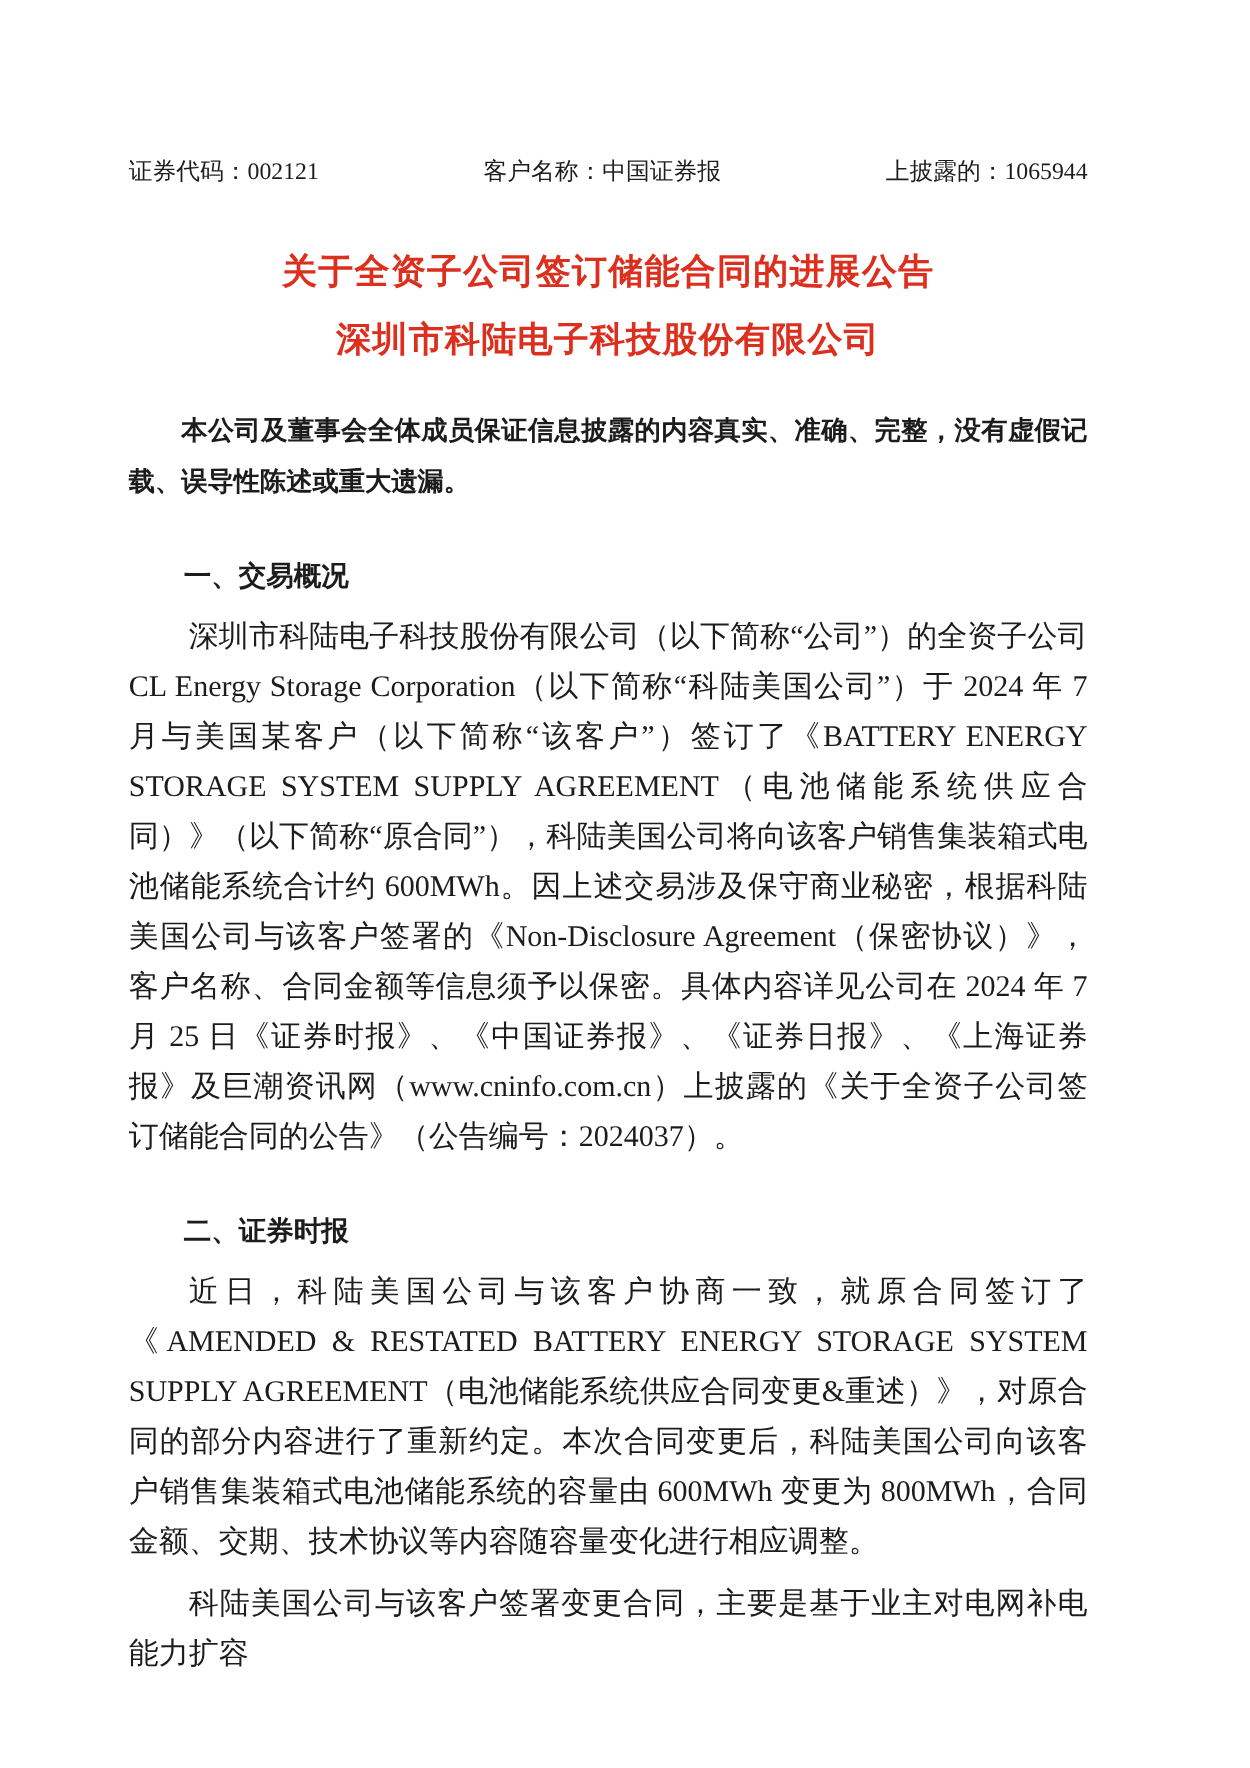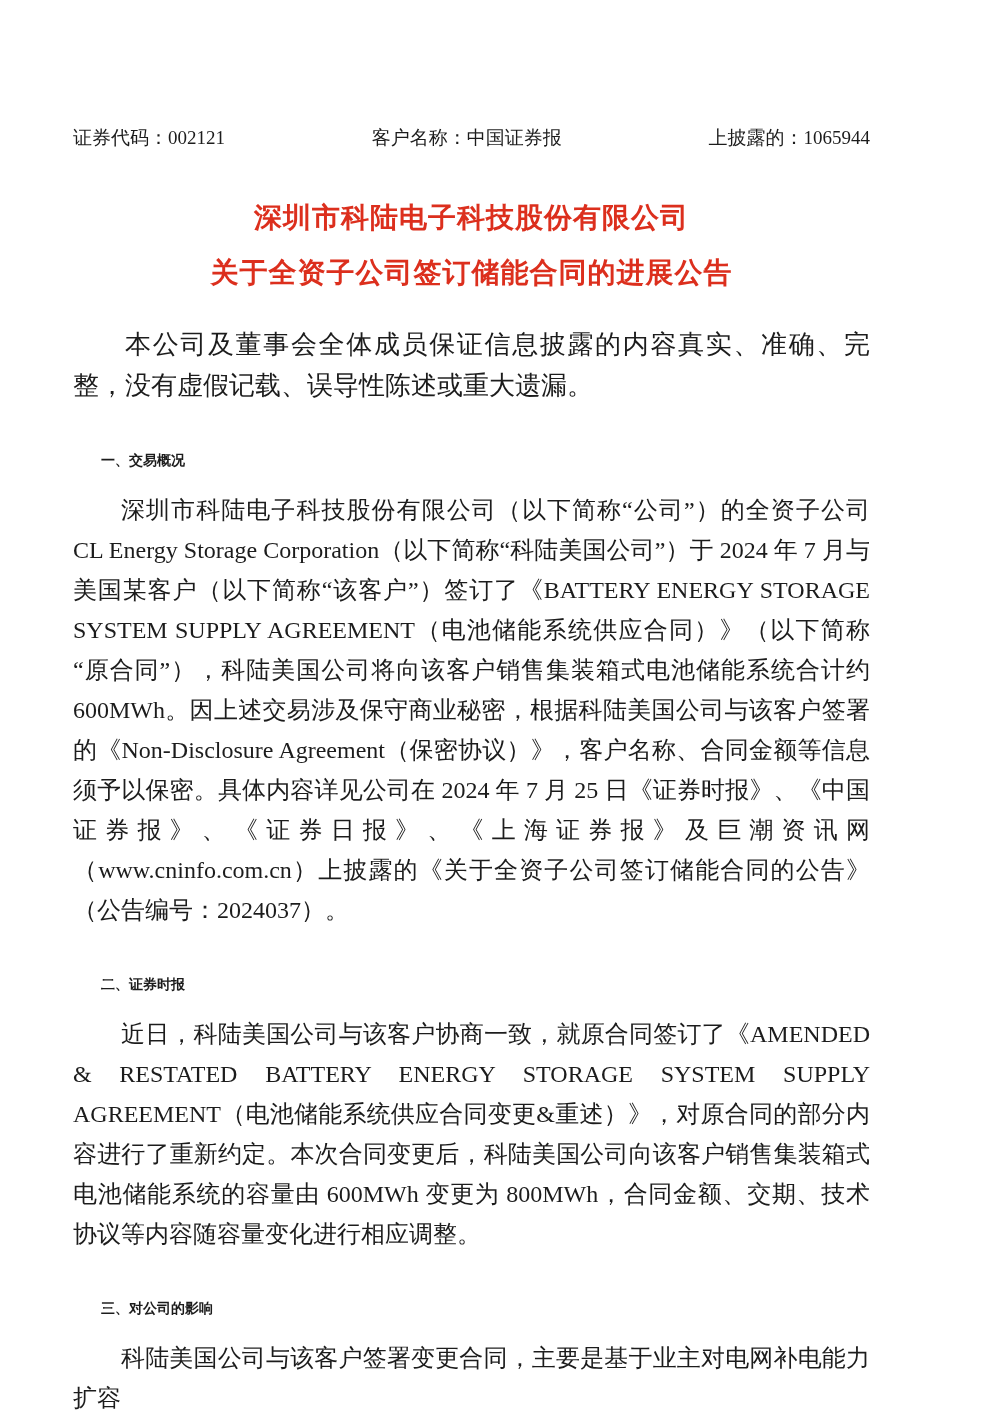--- a/index.html
+++ b/index.html
@@ -7,49 +7,50 @@
   body {
     width: 1000px; height: 1414px;
     background: #ffffff;
     color: var(--text-color);
     font-family: "Liberation Serif", "DejaVu Serif", serif;
     overflow: hidden;
   }
   .page {
     box-sizing: border-box;
     width: 1000px; height: 1271px;
-    padding: 126px 130px 0 73px;
+    padding: 126px 130px 0 103px;
   }
   .doc-header {
     display: flex;
     justify-content: space-between;
     align-items: baseline;
     font-size: 19px;
     line-height: 24px;
     white-space: nowrap;
   }
   .doc-title {
     margin: 40px 0 0 0;
     text-align: center;
     color: var(--title-red);
     font-size: 28px;
     font-weight: bold;
     line-height: 55px;
     letter-spacing: 1px;
   }
   .disclaimer {
     margin: 24px 0 0 0;
-    font-size: 26px;
+    font-size: 21px;
     line-height: 41px;
     text-indent: 2em;
     text-align: justify;
+    font-weight: bold;
   }
   .sec-heading {
     margin: 34px 0 0 0;
-    font-size: 14px;
+    font-size: 22px;
     line-height: 41px;
     font-weight: bold;
     text-indent: 2em;
   }
   .para {
     margin: 9px 0 0 0;
     font-size: 24px;
     line-height: 40px;
     text-indent: 2em;
     text-align: justify;
@@ -60,28 +61,27 @@
 
 <div class="page">
 
   <div class="doc-header">
     <span><span>证券代码：</span><span>002121</span></span>
     <span><span>客户名称：</span><span>中国证券报</span></span>
     <span><span>上披露的：</span><span>1065944</span></span>
   </div>
 
   <h1 class="doc-title">
+    <div>关于全资子公司签订储能合同的进展公告</div>
     <div>深圳市科陆电子科技股份有限公司</div>
-    <div>关于全资子公司签订储能合同的进展公告</div>
   </h1>
 
   <p class="disclaimer">本公司及董事会全体成员保证信息披露的内容真实、准确、完整，没有虚假记载、误导性陈述或重大遗漏。</p>
 
   <h2 class="sec-heading">一、交易概况</h2>
   <p class="para">深圳市科陆电子科技股份有限公司（以下简称“公司”）的全资子公司 CL Energy Storage Corporation（以下简称“科陆美国公司”）于 2024 年 7 月与美国某客户（以下简称“该客户”）签订了《BATTERY ENERGY STORAGE SYSTEM SUPPLY AGREEMENT（电池储能系统供应合同）》（以下简称“原合同”），科陆美国公司将向该客户销售集装箱式电池储能系统合计约 600MWh。因上述交易涉及保守商业秘密，根据科陆美国公司与该客户签署的《Non-Disclosure Agreement（保密协议）》，客户名称、合同金额等信息须予以保密。具体内容详见公司在 2024 年 7 月 25 日《证券时报》、《中国证券报》、《证券日报》、《上海证券报》及巨潮资讯网（www.cninfo.com.cn）上披露的《关于全资子公司签订储能合同的公告》（公告编号：2024037）。</p>
 
   <h2 class="sec-heading">二、证券时报</h2>
   <p class="para">近日，科陆美国公司与该客户协商一致，就原合同签订了《AMENDED &amp; RESTATED BATTERY ENERGY STORAGE SYSTEM SUPPLY AGREEMENT（电池储能系统供应合同变更&amp;重述）》，对原合同的部分内容进行了重新约定。本次合同变更后，科陆美国公司向该客户销售集装箱式电池储能系统的容量由 600MWh 变更为 800MWh，合同金额、交期、技术协议等内容随容量变化进行相应调整。</p>
 
-  <h2 class="sec-heading">三、对公司的影响</h2>
   <p class="para">科陆美国公司与该客户签署变更合同，主要是基于业主对电网补电能力扩容</p>
 
 </div>
 
 </body></html>

